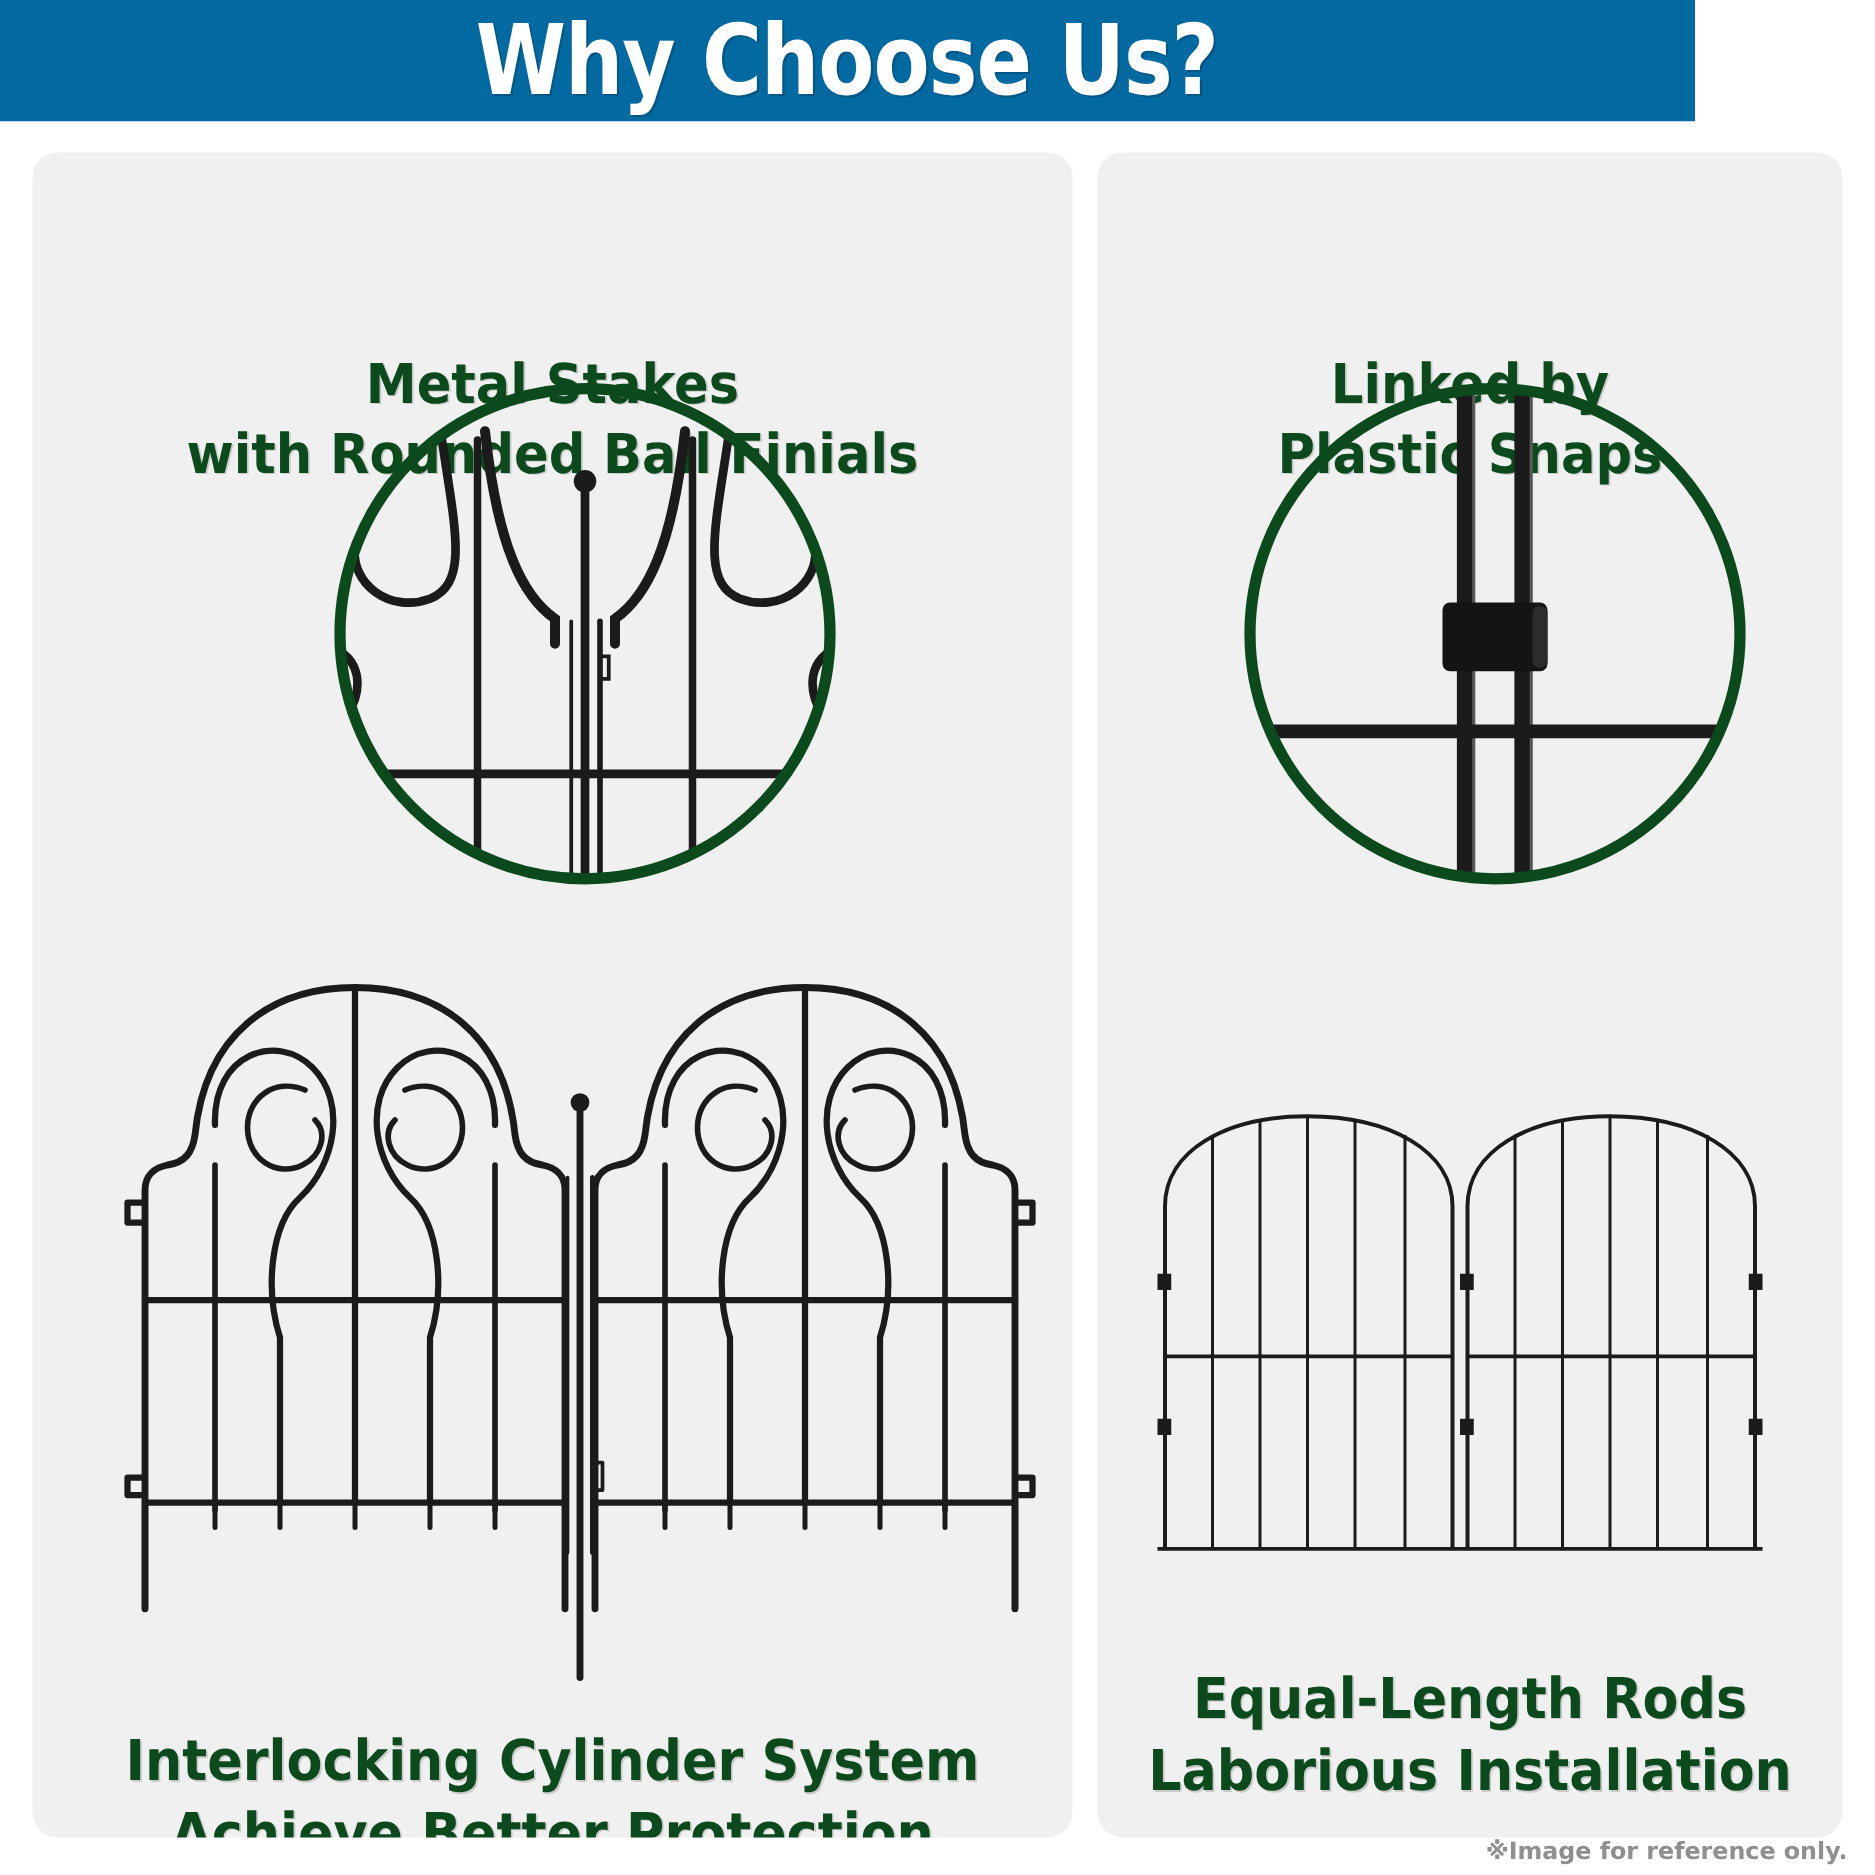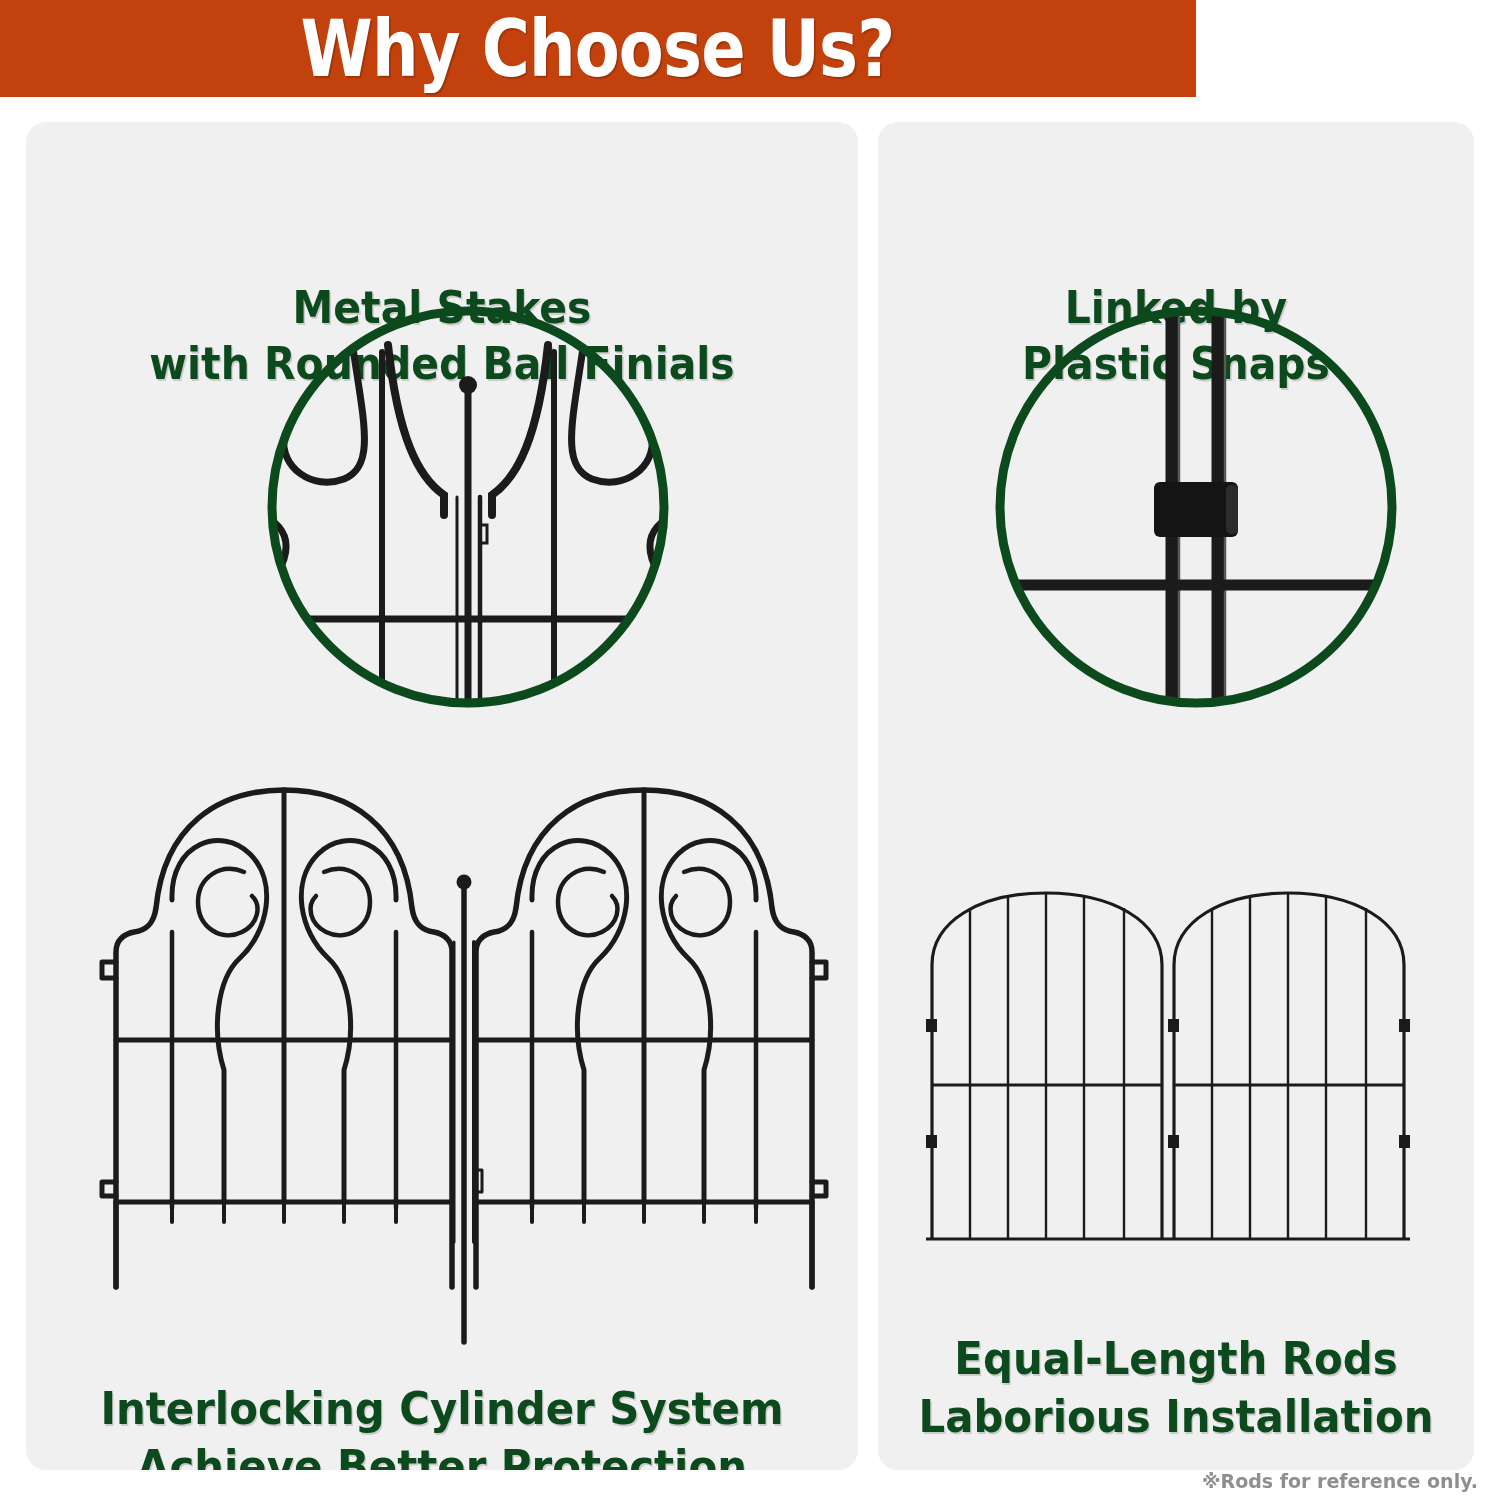--- a/index.html
+++ b/index.html
@@ -13,23 +13,23 @@
     font-family: "Liberation Sans", sans-serif;
     overflow: hidden;
     position: relative;
   }
 
   
   .header-bar {
     position: absolute;
     left: 0;
     top: 0;
-    width: 1196px;
+    width: 1356px;
     height: 97px;
-    background: #c2410c;
+    background: #0369a1;
     display: flex;
     align-items: center;
     justify-content: center;
   }
   .header-title {
     color: #ffffff;
     font-family: "DejaVu Sans", sans-serif;
     font-weight: bold;
     font-size: 78px;
     line-height: 84px;
@@ -312,13 +312,13 @@
     </svg>
   </div>
 
   <div class="panel-caption caption-right">
     <div>Equal-Length Rods</div>
     <div>Laborious Installation</div>
   </div>
 
 </div>
 
-<div class="footer-note">※Rods for reference only.</div>
+<div class="footer-note">※Image for reference only.</div>
 
 </body></html>

